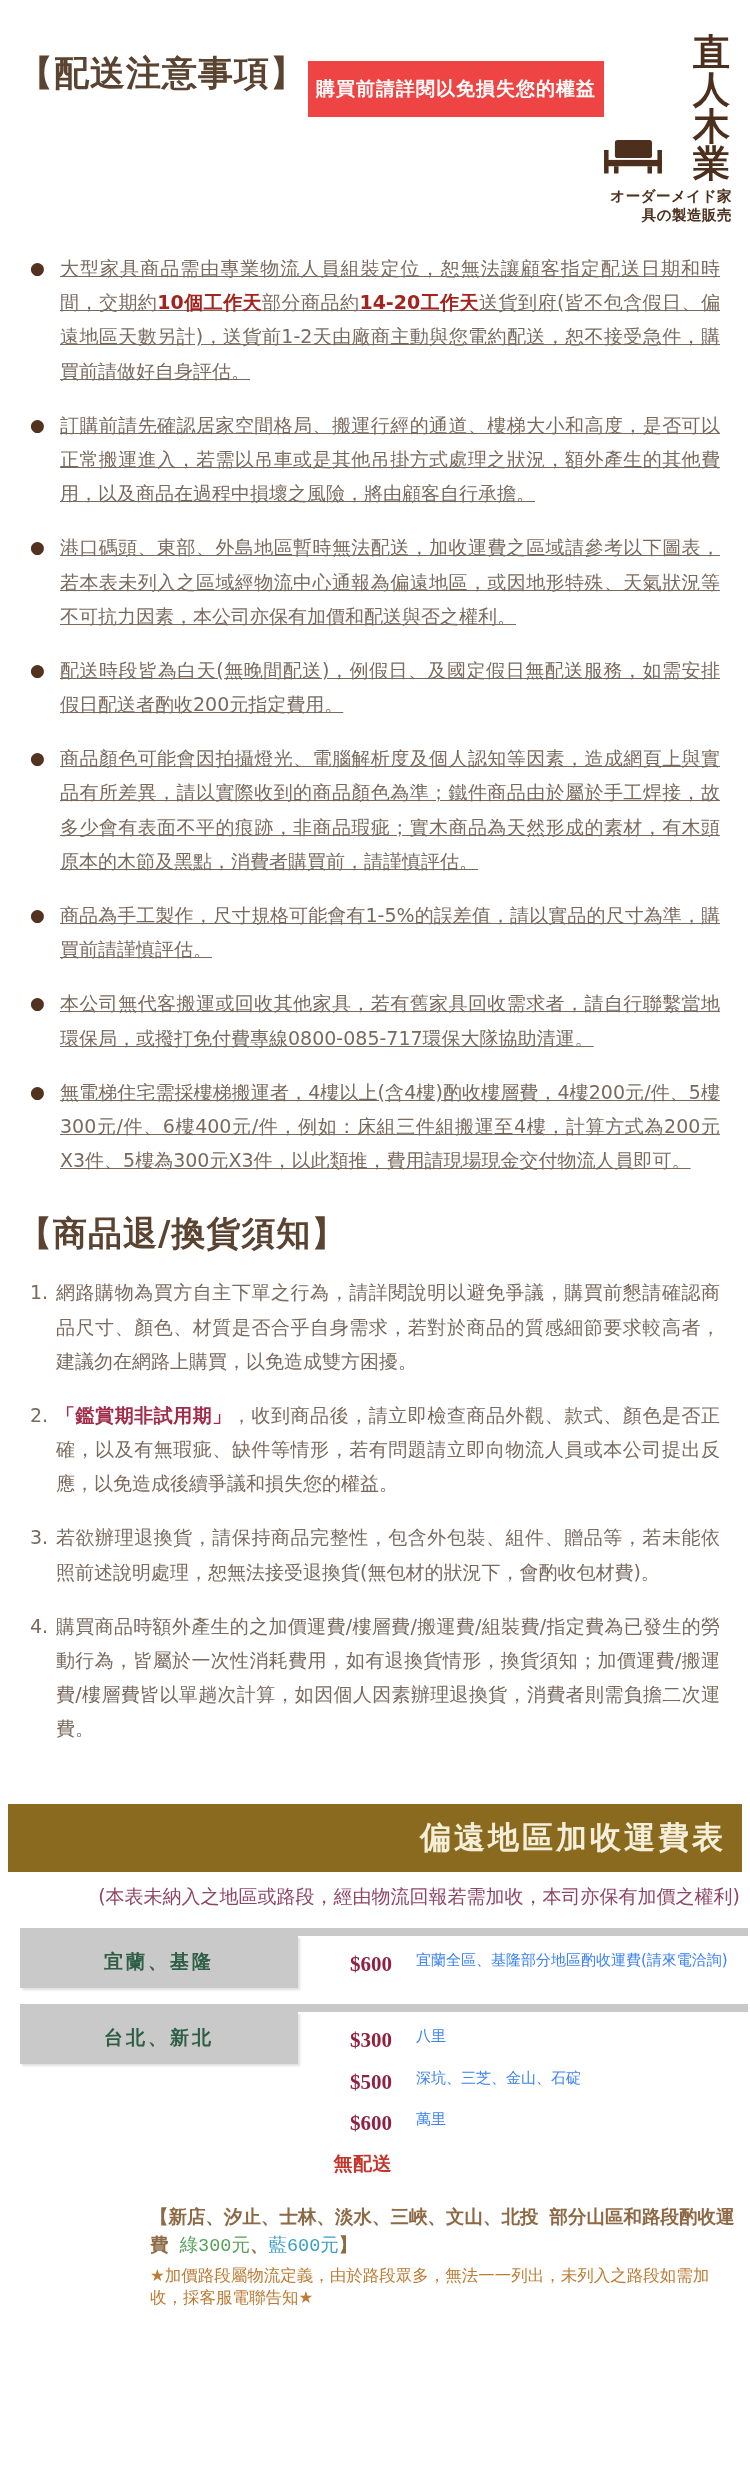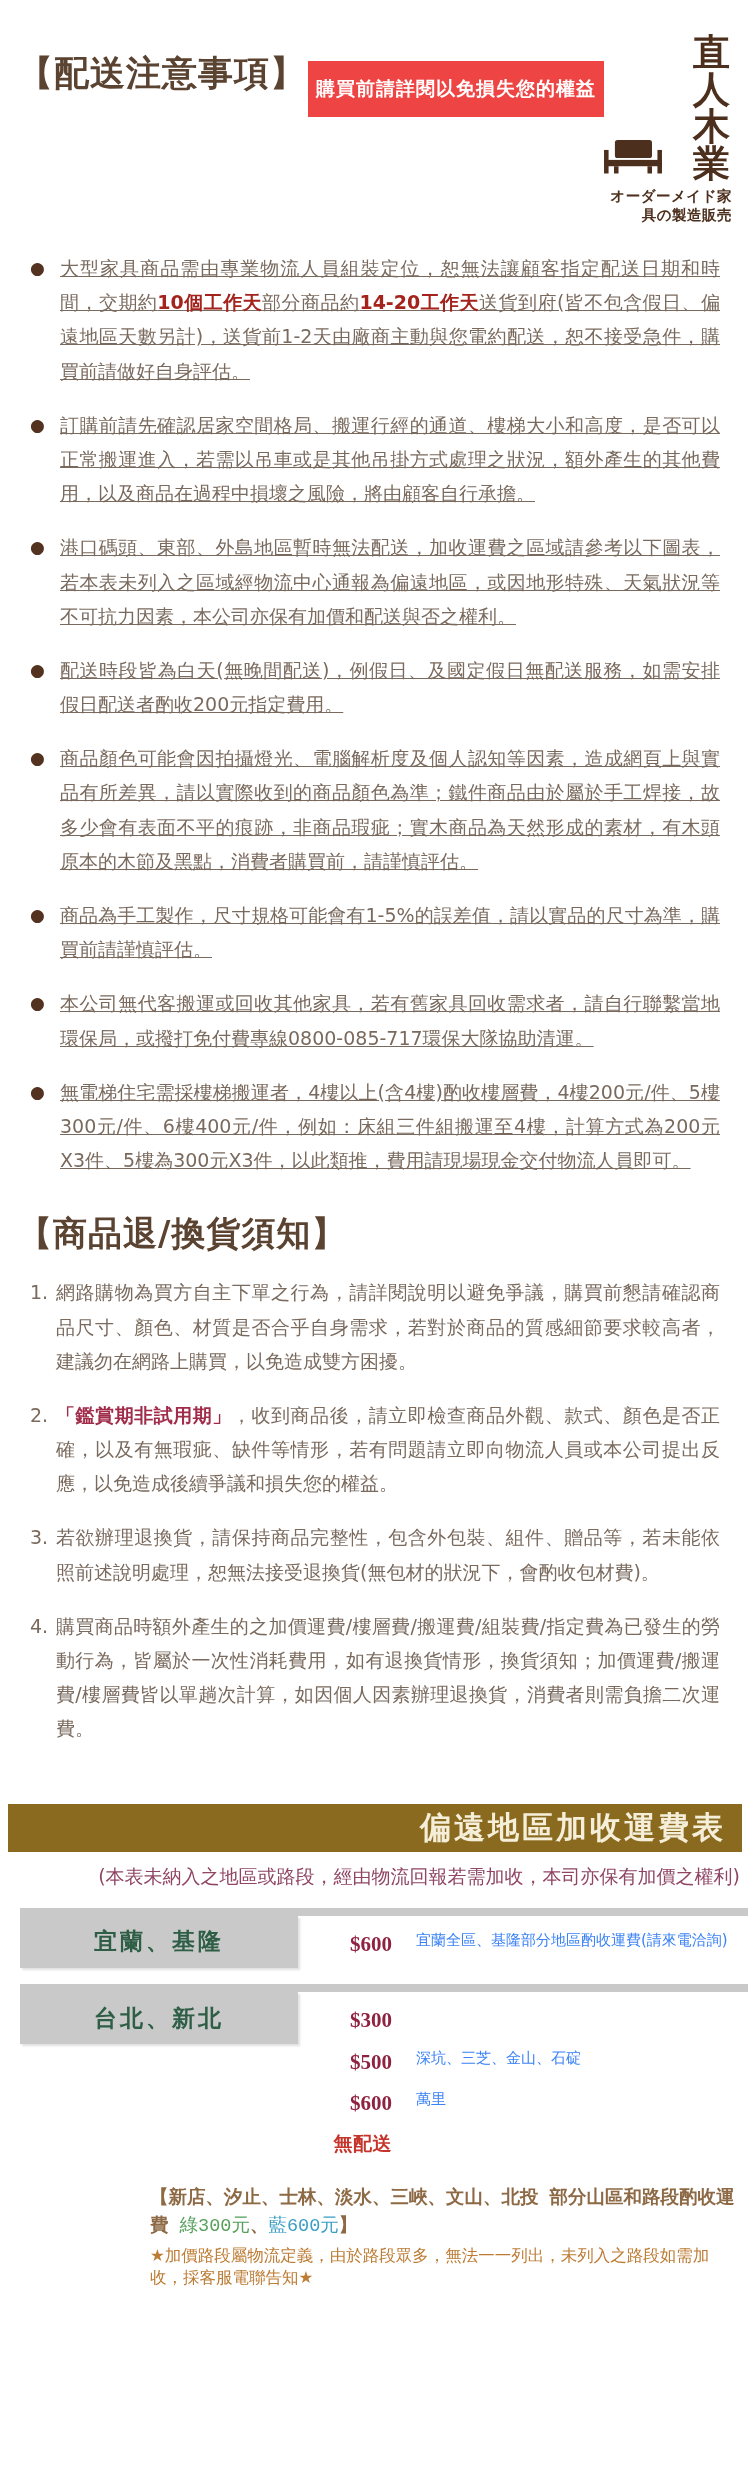--- a/index.html
+++ b/index.html
@@ -53,40 +53,40 @@
 
   
   .em-red    { color:#a5231d; font-weight:bold; }
   .em-maroon { color:#a02c4a; font-weight:bold; }
   .c-green   { color:#57a05c; }
   .c-blue    { color:#3b9fc4; }
   .c-brown   { color:#8d6a45; font-weight:bold; }
 
   
   .banner {
-    margin:58px 8px 0 8px; background:#8a6a1e; height:48px;
+    margin:58px 8px 0 8px; background:#8a6a1e; height:68px;
     display:flex; align-items:center; justify-content:flex-end;
     padding-right:16px;
   }
   .banner span {
     color:#f5efda; font-size:31px; font-weight:bold; letter-spacing:3px;
   }
   .banner-note {
     text-align:right; font-size:19px; color:#8f4664; margin:12px 10px 18px 0;
   }
 
   
   .fee-table { margin:0 2px 0 20px; }
   .fee-row { margin-bottom:13px; }
   .row-topbar { height:8px; background:#c9c9c9; }
   .row-body { display:flex; align-items:flex-start; }
   .region-label {
     width:278px; min-height:52px; background:#c9c9c9;
     display:flex; align-items:center; justify-content:center;
-    font-size:23px; font-weight:bold; color:#2e5e45; letter-spacing:3px;
+    font-size:19px; font-weight:bold; color:#2e5e45; letter-spacing:3px;
     box-shadow:2px 2px 2px rgba(0,0,0,0.12);
     flex-shrink:0;
   }
   .row-content { flex:1; padding:12px 6px 2px 14px; }
   .fee-line { display:flex; margin-bottom:9px; }
   .price {
     width:80px; flex-shrink:0; text-align:right; margin-right:24px;
     font-family:"Liberation Serif","DejaVu Serif",serif;
     font-weight:bold; font-size:21px; color:#8e2240; line-height:1.55;
   }
@@ -164,20 +164,21 @@
           </div>
         </div>
       </div>
       <div class="fee-row">
         <div class="row-topbar"></div>
         <div class="row-body">
           <div class="region-label">台北、新北</div>
           <div class="row-content">
             <div class="fee-line">
               <span class="price">$300</span>
+              <span class="areas">八里</span>
             </div>
             <div class="fee-line">
               <span class="price">$500</span>
               <span class="areas">深坑、三芝、金山、石碇</span>
             </div>
             <div class="fee-line">
               <span class="price">$600</span>
               <span class="areas">萬里</span>
             </div>
             <div class="fee-line">

